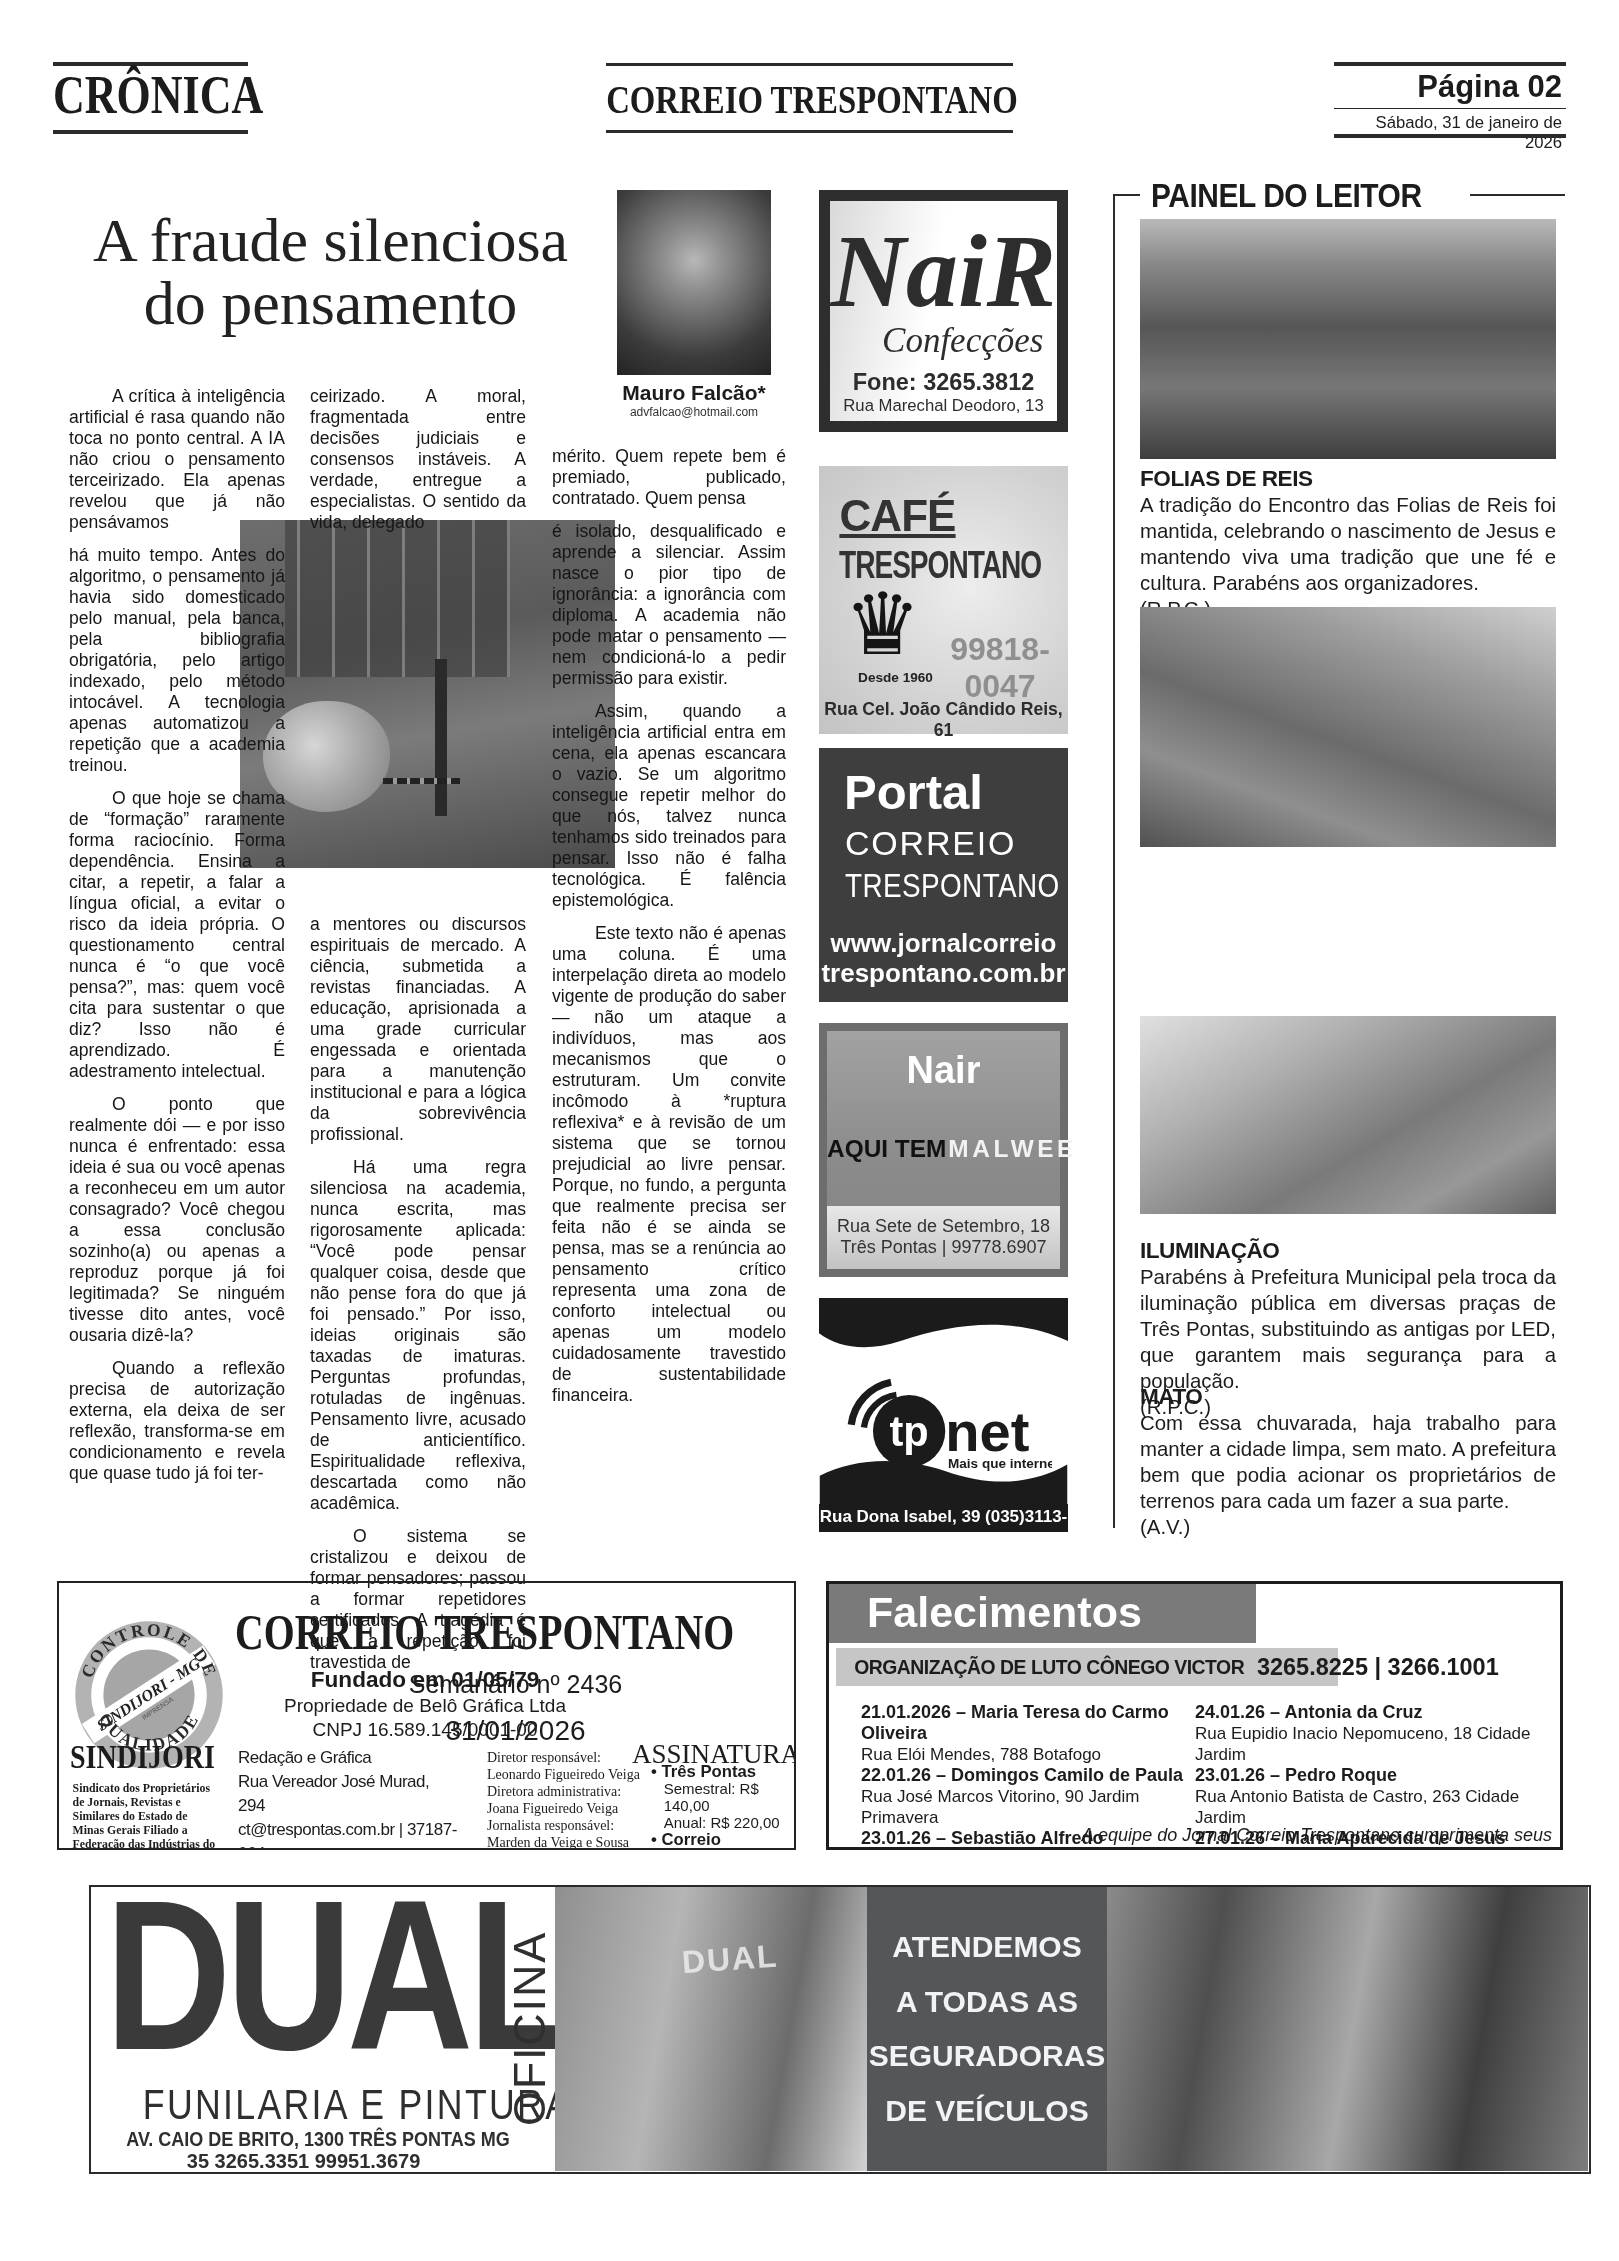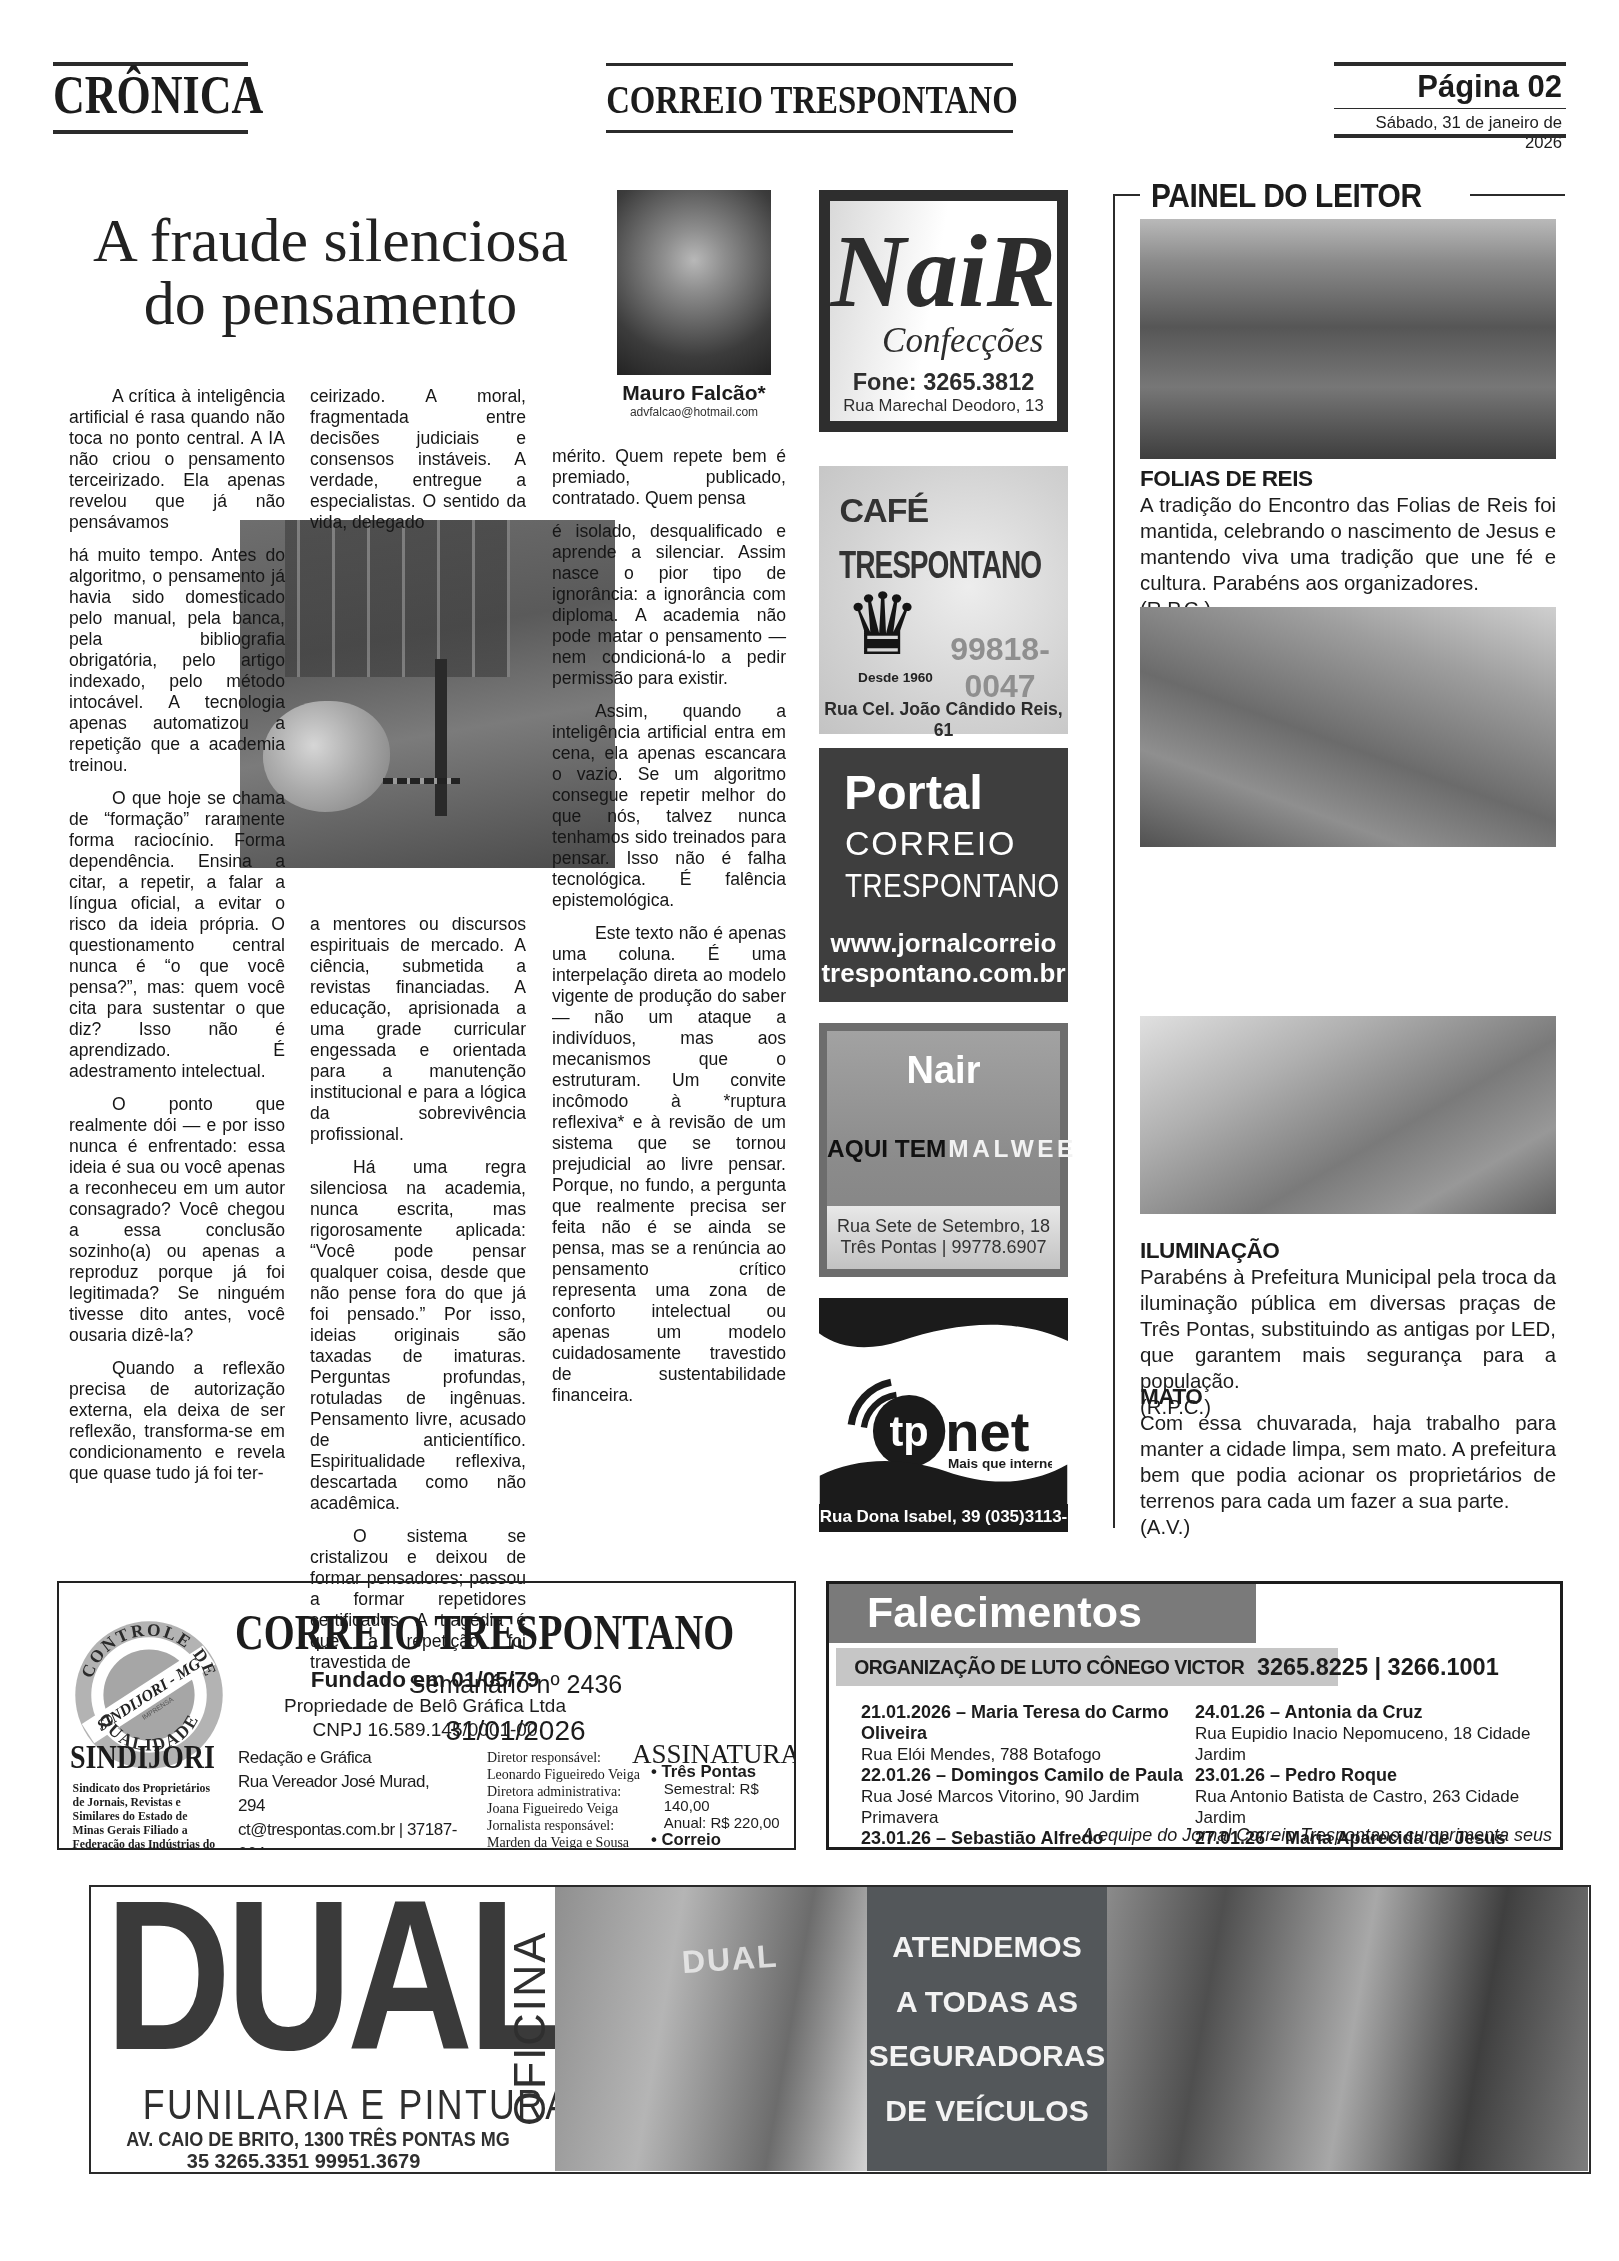--- a/index.html
+++ b/index.html
@@ -83,21 +83,21 @@
   </div>
 
   <div class="abs adbox" style="left:819px;top:190px;width:249px;height:242px;border:11.8px solid #2e2e2e;background:linear-gradient(100deg,#d9d9d9 0%,#ffffff 45%);">
     <div class="abs serif" style="left:0;top:18px;width:100%;text-align:center;font-size:104px;font-style:italic;font-weight:bold;line-height:104px;color:#2d2d2d;">NaiR</div>
     <div class="abs serif" style="left:0;top:120px;width:94%;text-align:right;font-size:35px;font-style:italic;color:#2d2d2d;">Confecções</div>
     <div class="abs" style="left:0;top:168px;width:100%;text-align:center;font-size:23.5px;font-weight:bold;color:#2d2d2d;">Fone: 3265.3812</div>
     <div class="abs" style="left:0;top:195px;width:100%;text-align:center;font-size:16.7px;color:#2d2d2d;">Rua Marechal Deodoro, 13</div>
   </div>
 
   <div class="abs adbox" style="left:819px;top:466px;width:249px;height:268px;background:radial-gradient(circle at 60% 45%,#ededed 0%,#d2d2d2 60%,#c3c3c3 100%);">
-    <div class="abs" style="left:20.4px;top:25px;font-size:34px;font-weight:bold;letter-spacing:-0.9px;color:#333;">CAFÉ</div>
+    <div class="abs" style="left:20.4px;top:25px;font-size:44px;font-weight:bold;letter-spacing:-0.9px;color:#333;text-decoration:underline;">CAFÉ</div>
     <div class="abs" style="left:20.4px;top:77px;font-size:39px;font-weight:bold;letter-spacing:-1.4px;color:#333;"><span class="condX" style="transform:scaleX(.72);">TRESPONTANO</span></div>
     <div class="abs" style="left:25px;top:115px;font-size:86px;line-height:86px;color:#151515;">♛</div>
     <div class="abs" style="left:27px;top:204px;width:99px;text-align:center;font-size:13.6px;font-weight:bold;color:#222;">Desde 1960</div>
     <div class="abs" style="left:113px;top:165px;width:136px;text-align:center;font-size:32px;font-weight:bold;color:#8f8f8f;">99818-0047</div>
     <div class="abs" style="left:0;top:233px;width:100%;text-align:center;font-size:17.6px;font-weight:bold;color:#2c2c2c;">Rua Cel. João Cândido Reis, 61</div>
   </div>
 
   <div class="abs adbox" style="left:819px;top:748px;width:249px;height:254px;background:#3e3e3e;color:#fff;">
     <div class="abs" style="left:25px;top:16px;font-size:49px;font-weight:bold;">Portal</div>
     <div class="abs" style="left:26px;top:76px;font-size:34px;letter-spacing:1.8px;">CORREIO</div>

